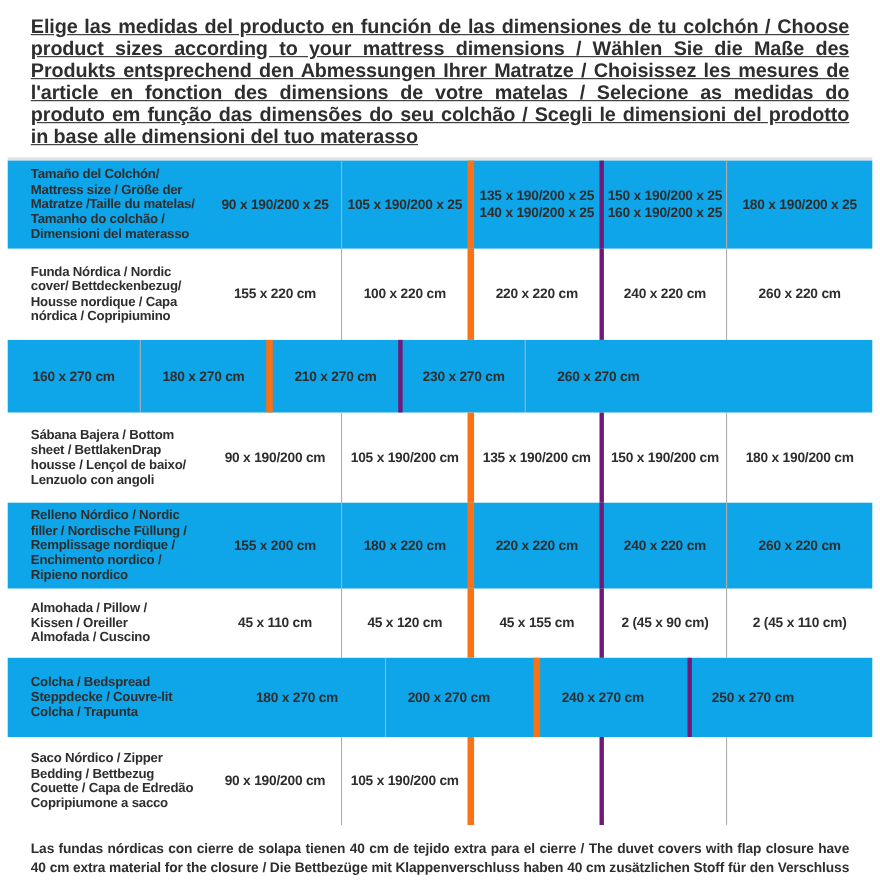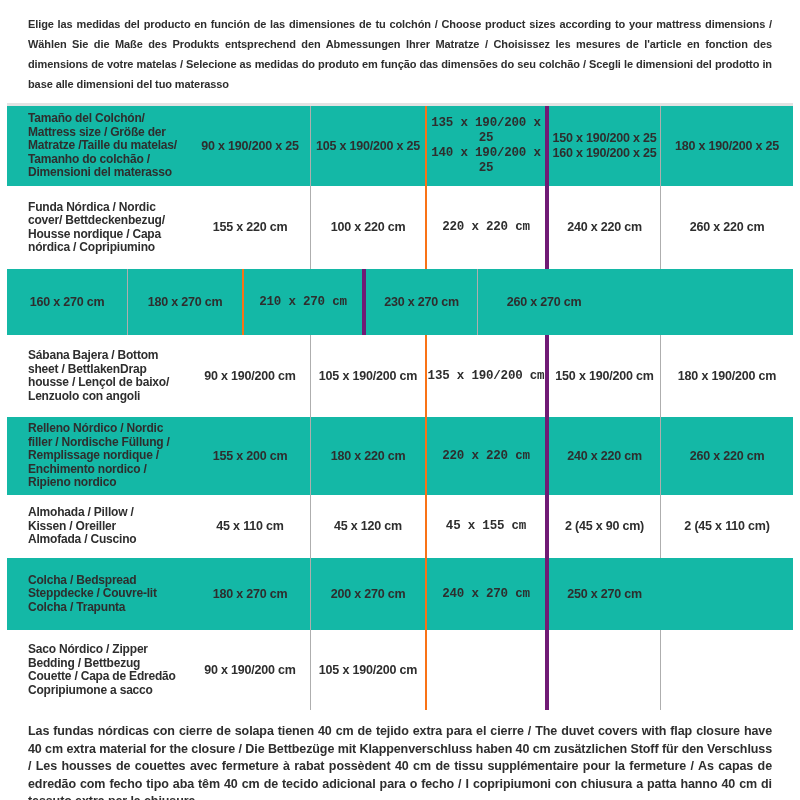--- a/index.html
+++ b/index.html
@@ -4,39 +4,40 @@
 <style>
   html,body{margin:0;padding:0;background:#ffffff;}
   body{
     width:800px;height:800px;overflow:hidden;
     font-family:"Liberation Sans",sans-serif;
     font-weight:bold;color:#2e2e2e;
     -webkit-font-smoothing:antialiased;
   }
   .intro{
     margin:14px 28px 0 28px;
-    font-size:11px;line-height:20px;
+    font-size:18px;line-height:20px;
     text-align:justify;
     letter-spacing:-0.1px;
+    text-decoration:underline;
   }
   .size-table{
     margin:9px 7px 0 7px;
     border-top:3px solid #e3e3e3;
   }
   .trow{
     display:flex;align-items:stretch;
   }
-  .trow.shade{background:#14b8a6;}
+  .trow.shade{background:#0ea5e9;}
   .trow:nth-child(1){height:80px;}
   .trow:nth-child(2){height:83px;}
   .trow:nth-child(3){height:66px;}
   .trow:nth-child(4){height:82px;}
   .trow:nth-child(5){height:78px;justify-content:center;}
   .trow:nth-child(6){height:63px;}
-  .trow:nth-child(7){height:72px;}
+  .trow:nth-child(7){height:72px;gap:20px;}
   .trow:nth-child(8){height:80px;}
   .cell{
     display:flex;align-items:center;justify-content:center;
     box-sizing:border-box;
     white-space:pre-line;
   }
   .cell.label{
     width:183px;
     justify-content:flex-start;
     text-align:left;
@@ -44,21 +45,21 @@
     font-size:12px;line-height:13.5px;
     letter-spacing:-0.2px;
   }
   .cell.value{
     text-align:center;
     font-size:12.5px;line-height:15px;
     letter-spacing:-0.2px;
   }
   .cell.v0{width:120px;}
   .cell.v1{width:115px;border-left:1px solid #aeaeae;}
-  .cell.v2{width:120px;border-left:2px solid #f97316;font-family:Liberation Mono, monospace;}
+  .cell.v2{width:120px;border-left:6px solid #f97316;}
   .cell.v3{width:115px;border-left:4px solid #701a75;}
   .cell.v4{width:133px;border-left:1px solid #aeaeae;}
   .note{
     margin:13px 28px 0 28px;
     font-size:12.5px;line-height:17.5px;
     text-align:justify;
     letter-spacing:-0.1px;
   }
 </style>
 </head>

